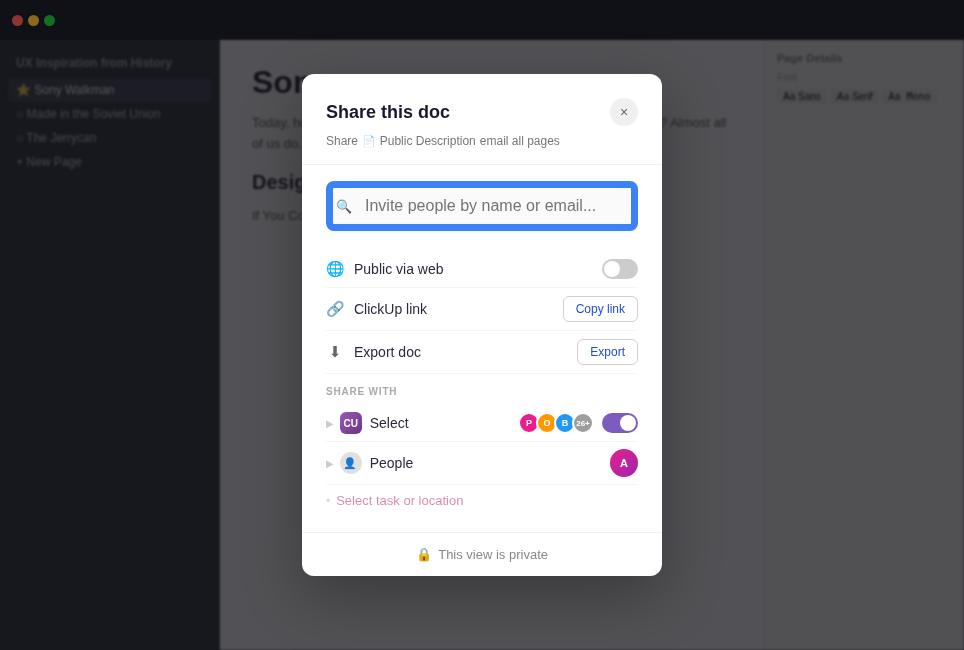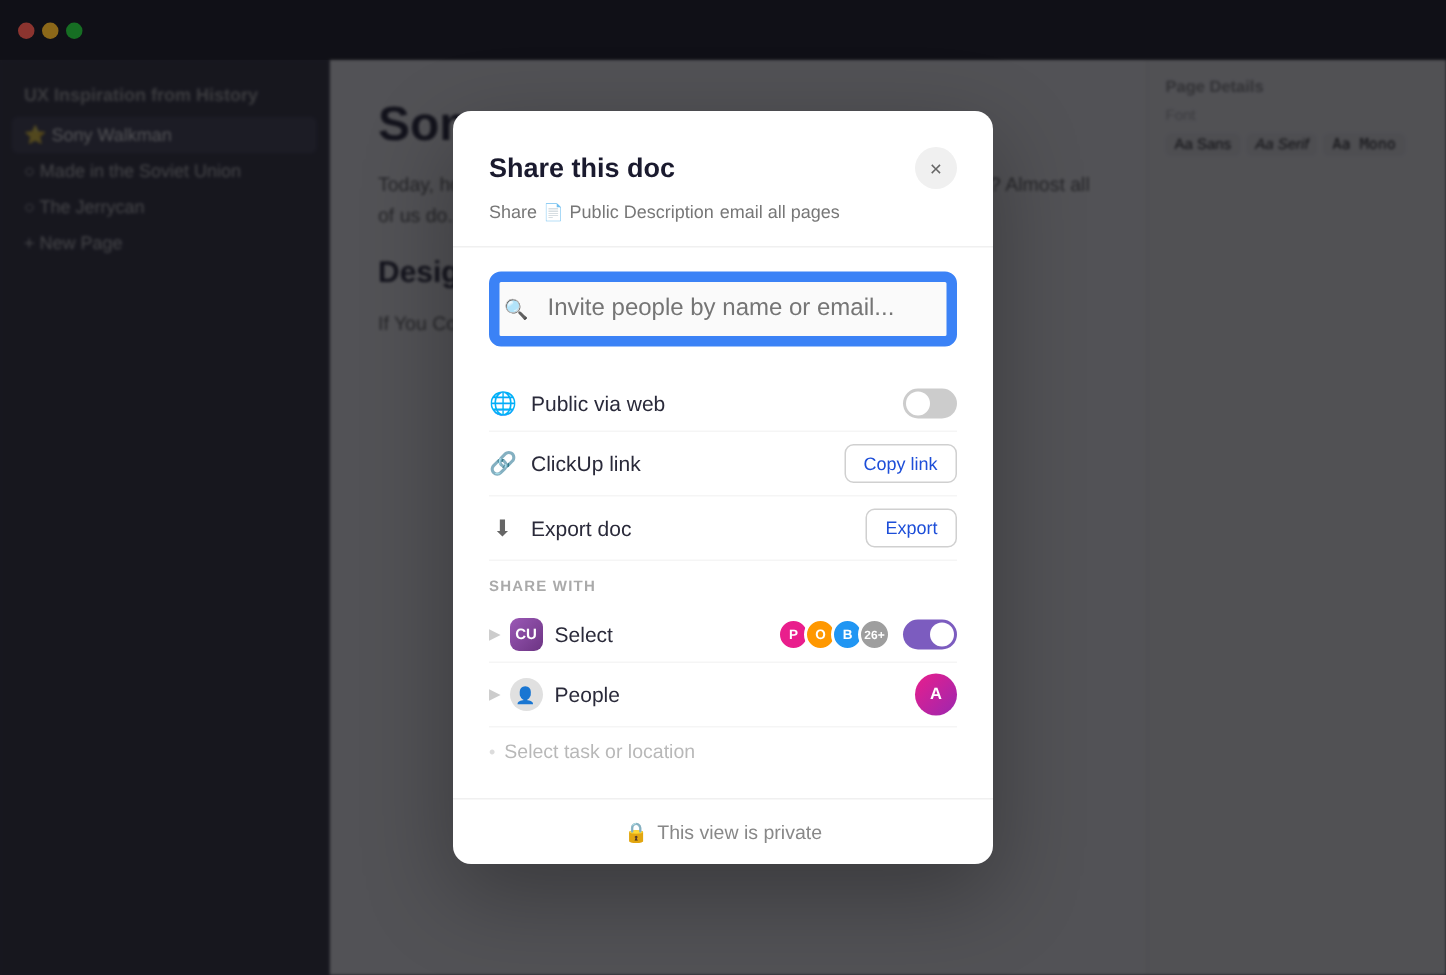--- a/index.html
+++ b/index.html
@@ -369,21 +369,21 @@
     .select-location-row {
       display: flex;
       align-items: center;
       padding: 8px 0;
       gap: 6px;
       opacity: 0.5;
     }
 
     .select-location-text {
       font-size: 13px;
-      color: #737373;
+      color: #be185d;
     }
 
     
     .modal-footer {
       border-top: 1px solid #f0f0f0;
       padding: 14px 24px;
       display: flex;
       align-items: center;
       justify-content: center;
       gap: 6px;

